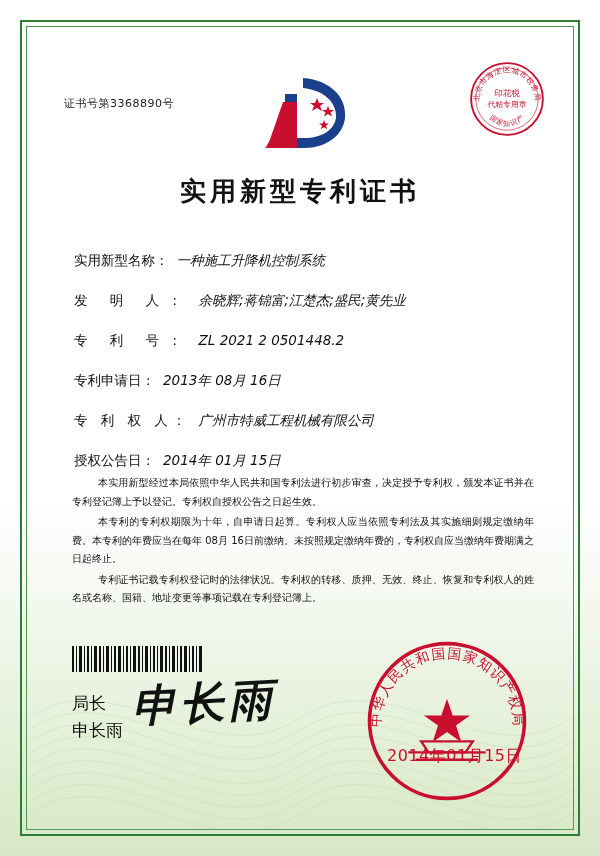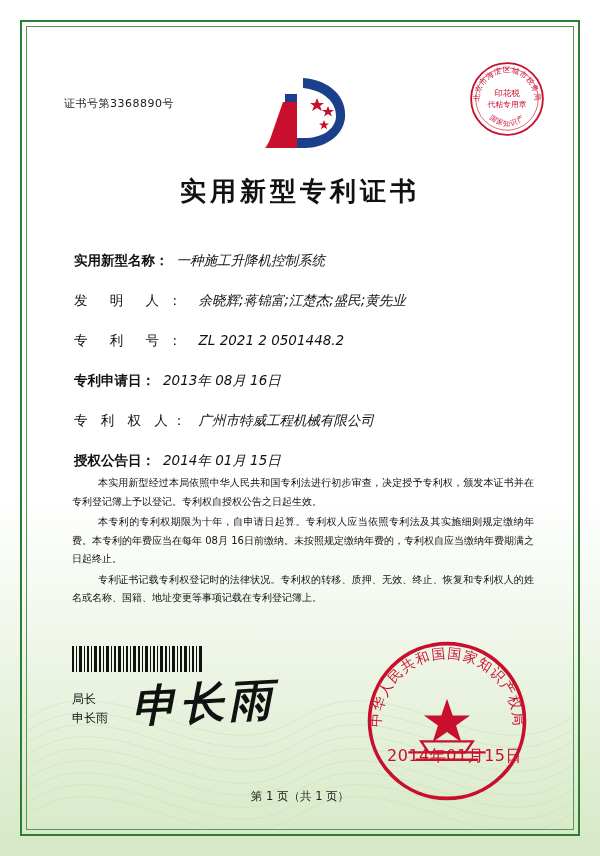--- a/index.html
+++ b/index.html
@@ -114,21 +114,21 @@
     align-items: baseline;
     margin-bottom: 22px;
     font-size: 13.5px;
     color: #111;
     font-family: "DejaVu Sans", "Liberation Sans", sans-serif;
   }
   .field-label {
     white-space: nowrap;
     margin-right: 8px;
   }
-  .field-label.sp1 { letter-spacing: 0px; font-weight: bold; }
+  .field-label.sp1 { letter-spacing: 0px; }
   .field-label.sp2 { letter-spacing: 9px; }
   .field-label.sp3 { letter-spacing: 4.5px; }
   .field-value {
     color: #111;
     font-style: italic;
   }
 
   .body-text {
     position: absolute;
     left: 26px;
@@ -150,21 +150,21 @@
     left: 26px;
     top: 600px;
     width: 132px;
     height: 26px;
   }
 
   .director-block {
     position: absolute;
     left: 26px;
     top: 644px;
-    font-size: 12px;
+    font-size: 17px;
     line-height: 1.6;
     color: #111;
     font-family: "DejaVu Sans", "Liberation Sans", sans-serif;
   }
 
   .signature {
     position: absolute;
     left: 86px;
     top: 628px;
     font-size: 44px;
@@ -370,16 +370,15 @@
         <polygon points="0,-26 6.2,-8 25,-8 9.8,3 15.6,21 0,10 -15.6,21 -9.8,3 -25,-8 -6.2,-8"></polygon>
       </g>
       <g fill="none" stroke="#c8102e" stroke-width="2.5">
         <path d="M48,124 L132,124"></path>
         <path d="M56,132 L124,132"></path>
       </g>
       <path d="M62,112 L118,112 L110,124 L70,124 Z" fill="none" stroke="#c8102e" stroke-width="2.5"></path>
     </svg>
     <div class="seal-date">2014年01月15日</div>
 
-    <div class="page-footer">第 1 页（共 1 页）</div>
 
   </div>
 </div>
 
 </body></html>

